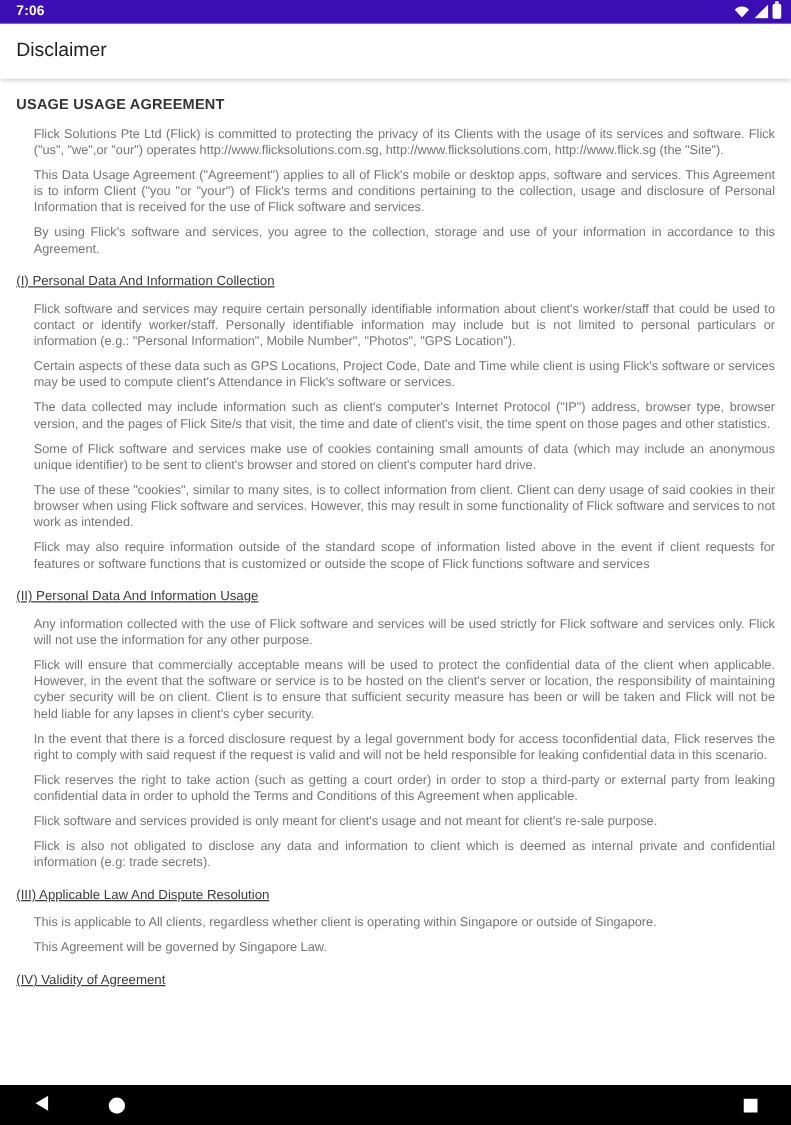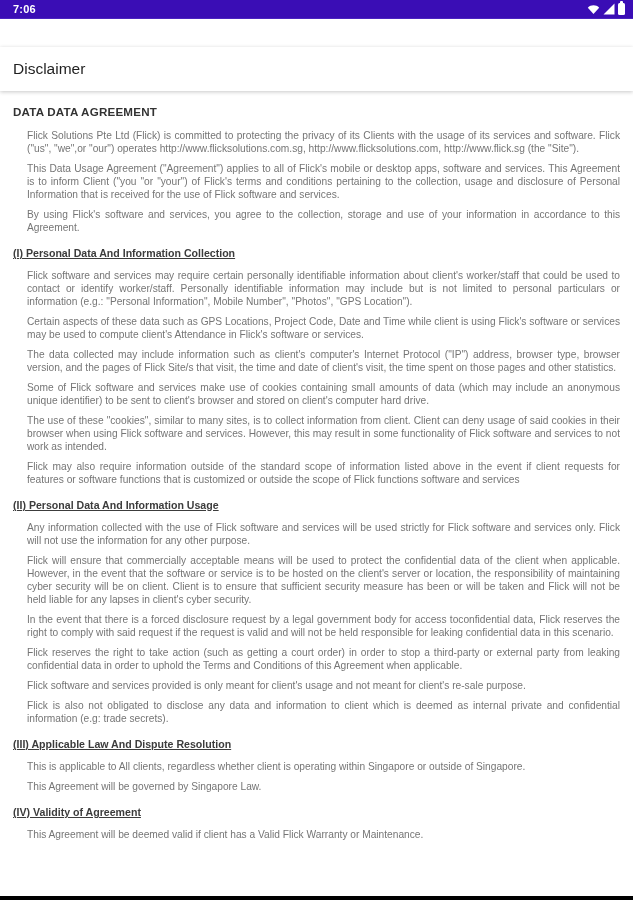--- a/index.html
+++ b/index.html
@@ -24,39 +24,38 @@
   .battery-body::before {
     content: ""; position: absolute; top: -2px; left: 2px; width: 3px; height: 2px;
     background: #fff; border-radius: 1px 1px 0 0;
   }
 
   
   .app-bar {
     height: 44px; background: #ffffff; display: flex; align-items: center;
     padding: 0 13px; flex: 0 0 auto; position: relative; z-index: 2;
     box-shadow: 0 1px 4px rgba(0,0,0,0.22);
-    margin-top: 28px;
   }
   .app-bar-title { font-size: 15.5px; color: #1f1f1f; }
 
   
   .content {
     height: 805px; flex: 0 0 auto; overflow: hidden;
     background: #fff; padding: 14px 13px 0 13px; position: relative; z-index: 1;
   }
   .doc-title {
     font-size: 11.6px; font-weight: bold; color: #333333;
     letter-spacing: 0.2px; margin: 0 0 11px 0;
   }
   .doc-para {
     font-size: 10.2px; line-height: 13px; color: #757575;
     text-align: justify; margin: 0 0 7px 14px;
   }
   .doc-heading {
-    font-size: 10.6px; line-height: 13px; font-weight: bold; color: #3c3c3c;
+    font-size: 10.6px; line-height: 13px; font-weight: normal; color: #3c3c3c;
     text-decoration: underline; margin: 13px 0 9px 0;
   }
 
   
   .nav-bar {
     height: 32px; background: #000000; flex: 0 0 auto;
     display: flex; align-items: center; padding: 0 21px;
     box-shadow: 0 -1px 2px rgba(0,0,0,0.25);
   }
   .nav-btn {
@@ -89,21 +88,21 @@
       </span>
       <span class="battery-body"></span>
     </div>
   </div>
 
   <div class="app-bar">
     <span class="app-bar-title">Disclaimer</span>
   </div>
 
   <div class="content">
-    <h2 class="doc-title">DATA DATA AGREEMENT</h2>
+    <h2 class="doc-title">USAGE USAGE AGREEMENT</h2>
     <div>
         <p class="doc-para">Flick Solutions Pte Ltd (Flick) is committed to protecting the privacy of its Clients with the usage of its services and software. Flick ("us", "we",or "our") operates http://www.flicksolutions.com.sg, http://www.flicksolutions.com, http://www.flick.sg (the "Site").</p>
         <p class="doc-para">This Data Usage Agreement ("Agreement") applies to all of Flick's mobile or desktop apps, software and services. This Agreement is to inform Client ("you "or "your") of Flick's terms and conditions pertaining to the collection, usage and disclosure of Personal Information that is received for the use of Flick software and services.</p>
         <p class="doc-para">By using Flick's software and services, you agree to the collection, storage and use of your information in accordance to this Agreement.</p>
         <h3 class="doc-heading">(I) Personal Data And Information Collection</h3>
         <p class="doc-para">Flick software and services may require certain personally identifiable information about client's worker/staff that could be used to contact or identify worker/staff. Personally identifiable information may include but is not limited to personal particulars or information (e.g.: "Personal Information", Mobile Number", "Photos", "GPS Location").</p>
         <p class="doc-para">Certain aspects of these data such as GPS Locations, Project Code, Date and Time while client is using Flick's software or services may be used to compute client's Attendance in Flick's software or services.</p>
         <p class="doc-para">The data collected may include information such as client's computer's Internet Protocol ("IP") address, browser type, browser version, and the pages of Flick Site/s that visit, the time and date of client's visit, the time spent on those pages and other statistics.</p>
         <p class="doc-para">Some of Flick software and services make use of cookies containing small amounts of data (which may include an anonymous unique identifier) to be sent to client's browser and stored on client's computer hard drive.</p>
         <p class="doc-para">The use of these "cookies", similar to many sites, is to collect information from client. Client can deny usage of said cookies in their browser when using Flick software and services. However, this may result in some functionality of Flick software and services to not work as intended.</p>
@@ -112,21 +111,20 @@
         <p class="doc-para">Any information collected with the use of Flick software and services will be used strictly for Flick software and services only. Flick will not use the information for any other purpose.</p>
         <p class="doc-para">Flick will ensure that commercially acceptable means will be used to protect the confidential data of the client when applicable. However, in the event that the software or service is to be hosted on the client's server or location, the responsibility of maintaining cyber security will be on client. Client is to ensure that sufficient security measure has been or will be taken and Flick will not be held liable for any lapses in client's cyber security.</p>
         <p class="doc-para">In the event that there is a forced disclosure request by a legal government body for access toconfidential data, Flick reserves the right to comply with said request if the request is valid and will not be held responsible for leaking confidential data in this scenario.</p>
         <p class="doc-para">Flick reserves the right to take action (such as getting a court order) in order to stop a third-party or external party from leaking confidential data in order to uphold the Terms and Conditions of this Agreement when applicable.</p>
         <p class="doc-para">Flick software and services provided is only meant for client's usage and not meant for client's re-sale purpose.</p>
         <p class="doc-para">Flick is also not obligated to disclose any data and information to client which is deemed as internal private and confidential information (e.g: trade secrets).</p>
         <h3 class="doc-heading">(III) Applicable Law And Dispute Resolution</h3>
         <p class="doc-para">This is applicable to All clients, regardless whether client is operating within Singapore or outside of Singapore.</p>
         <p class="doc-para">This Agreement will be governed by Singapore Law.</p>
         <h3 class="doc-heading">(IV) Validity of Agreement</h3>
-        <p class="doc-para">This Agreement will be deemed valid if client has a Valid Flick Warranty or Maintenance.</p>
       </div>
   </div>
 
   <div class="nav-bar">
     <button class="nav-btn">
       <span>
         <svg width="11" height="13" viewBox="0 0 11 13">
           <path d="M10.5 0.5 L10.5 12.5 L0.5 6.5 Z" fill="#ffffff"></path>
         </svg>
       </span>

